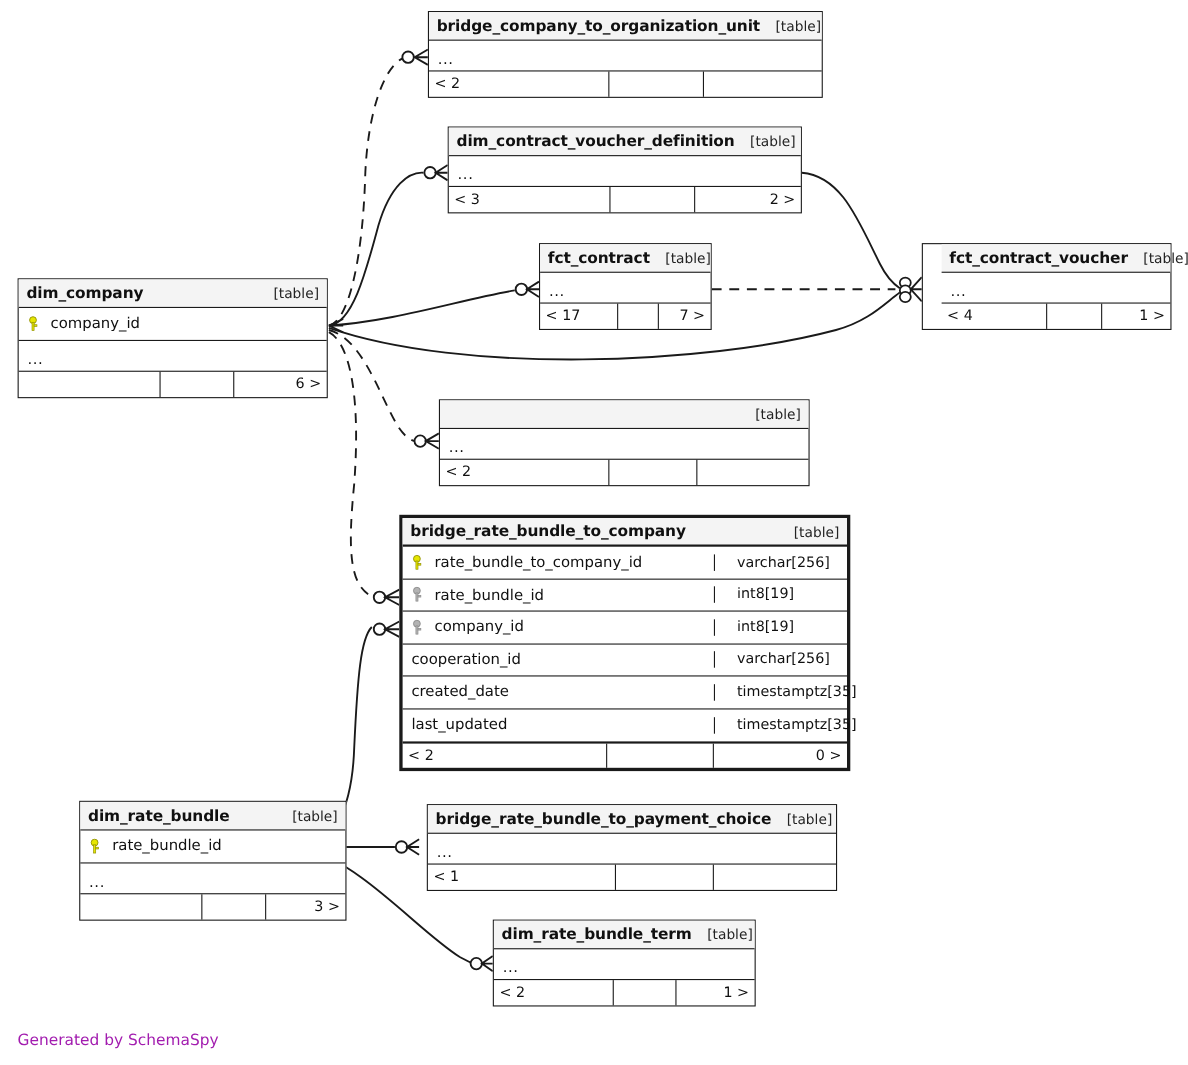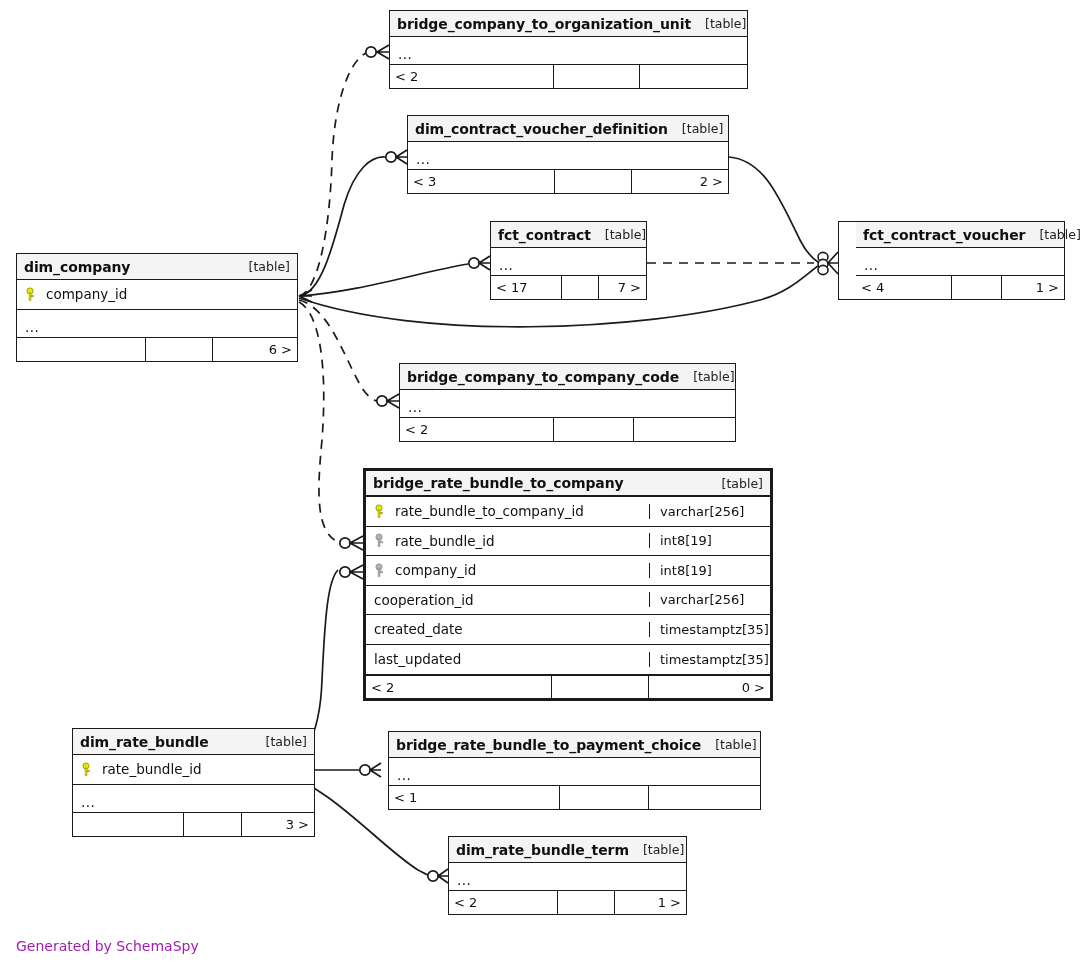--- a/index.html
+++ b/index.html
@@ -81,21 +81,21 @@
     flex: 1 1 auto;
     padding-left: 8px;
     display: flex;
     align-items: center;
     overflow: hidden;
   }
   .row .ctype {
     flex: 0 0 auto;
     box-sizing: border-box;
     border-left: 1.5px solid #1a1a1a;
-    padding: 0 10px;
+    padding: 0 20px;
     width: 121px;
     font-size: 13px;
   }
   .row.ellipsis {
     height: 27px;
     align-items: flex-end;
     padding-bottom: 2px;
   }
   .row.ellipsis .cname {
     font-size: 13.5px;
@@ -306,21 +306,20 @@
           </div>
         </div>
         <div class="foot">
           <div class="fc l"></div>
           <div class="fc m"></div>
           <div class="fc r">6 &gt;</div>
         </div>
       </div>
       <div class="tbl" style="left: 399px; top: 363px; width: 337px;">
         <div class="hdr">
-          <span class="tname">bridge_company_to_company_code</span>
           <span class="ttag">[table]</span>
         </div>
         <div class="rows">
           <div class="row ellipsis">
             <div class="cname">
               <span>...</span>
             </div>
           </div>
         </div>
         <div class="foot">

